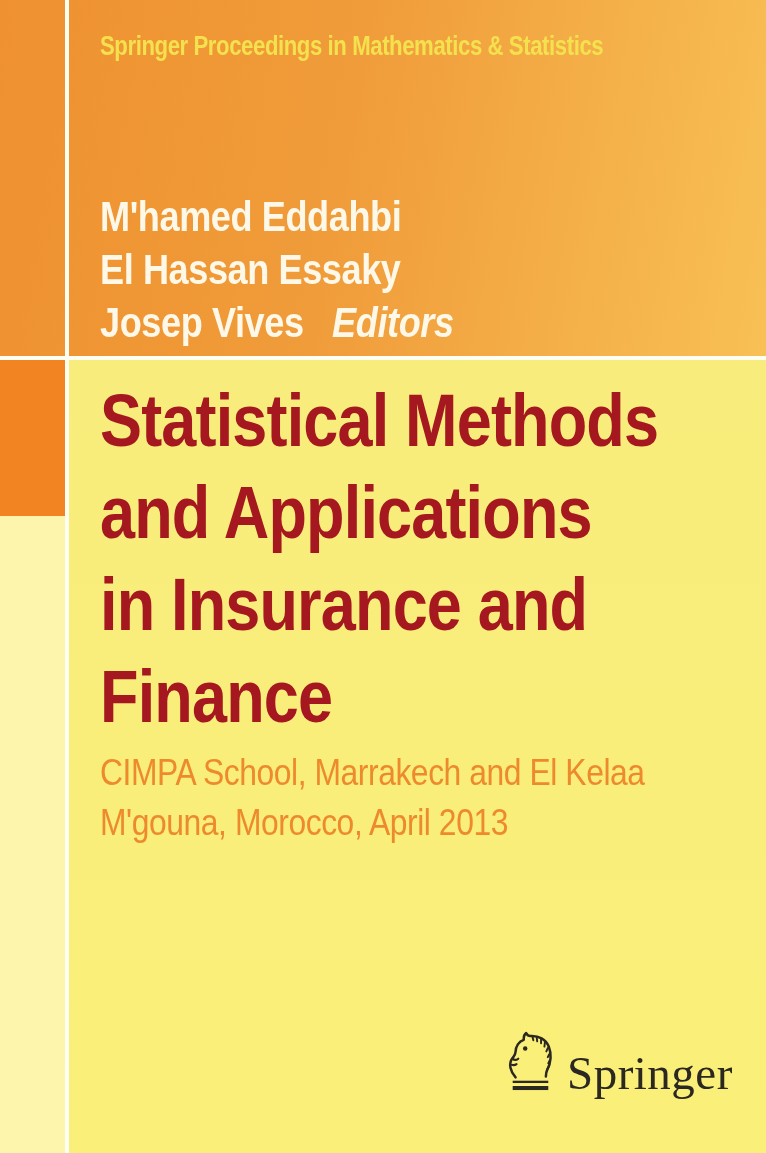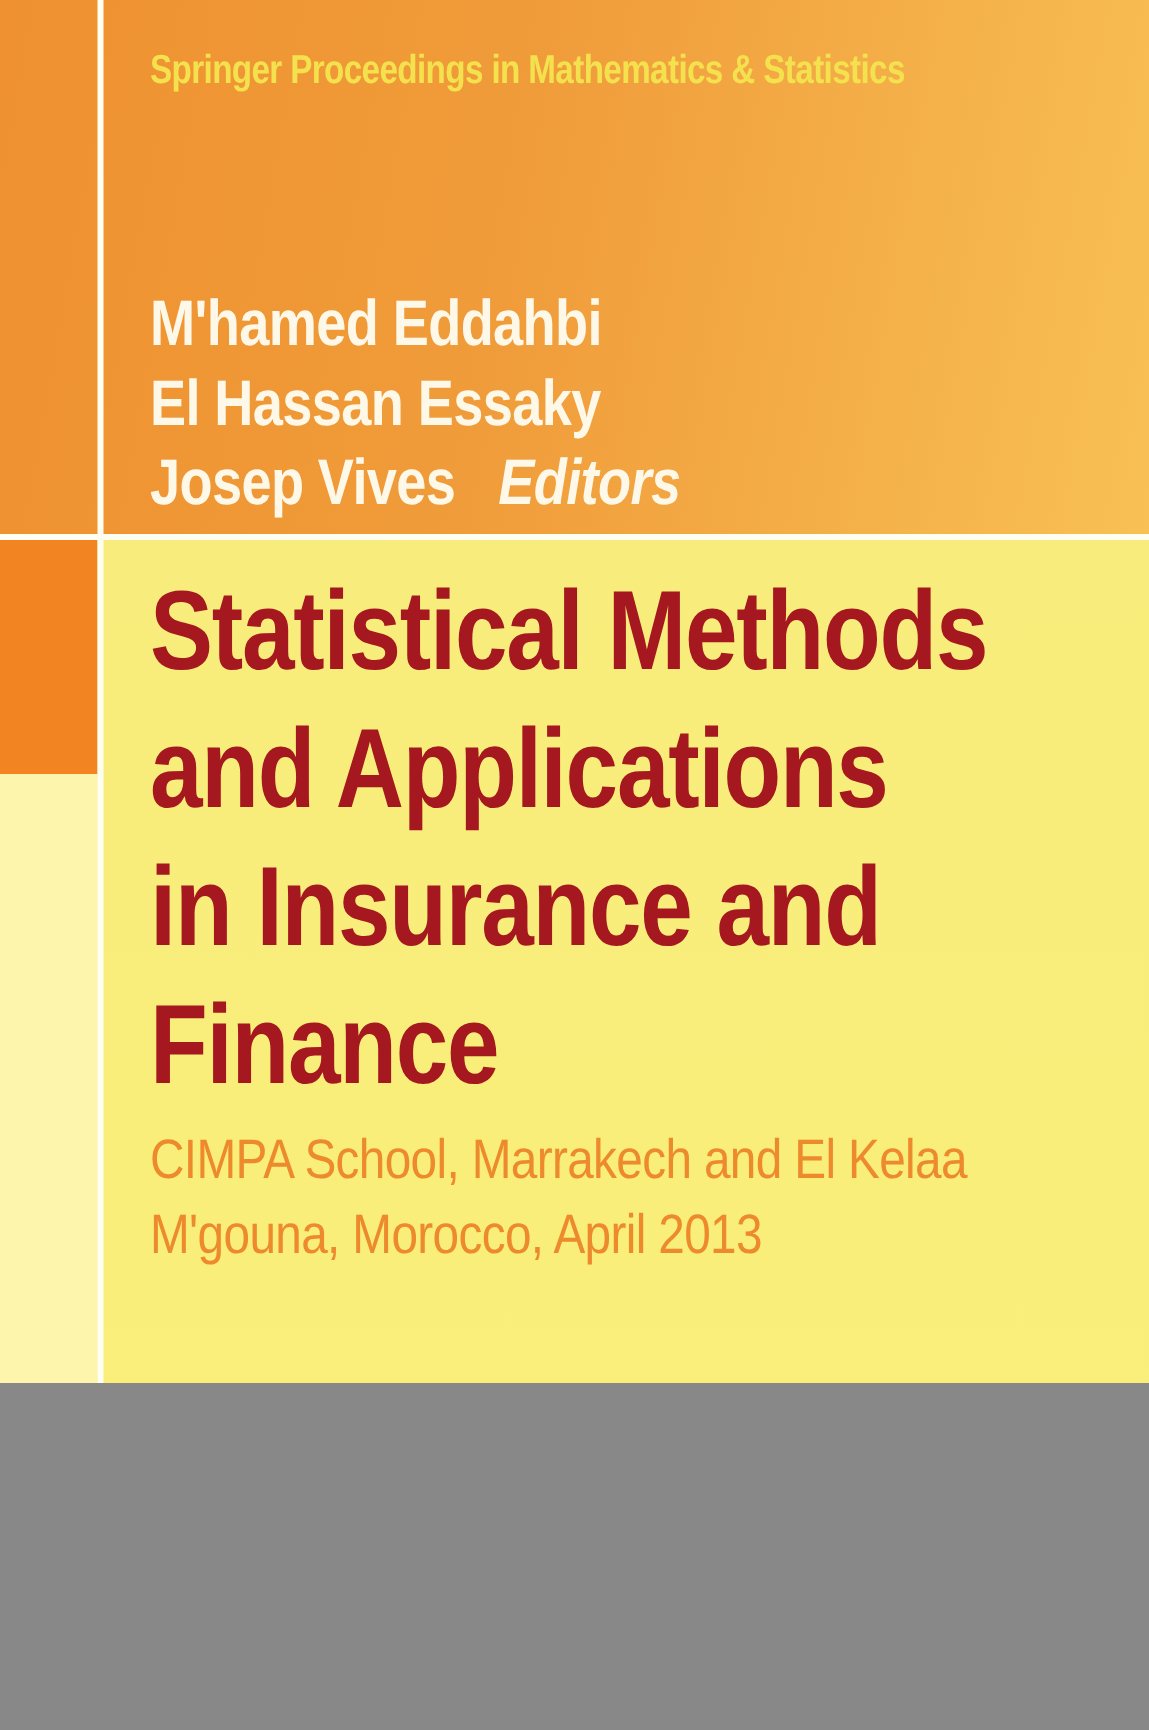--- a/index.html
+++ b/index.html
@@ -1,19 +1,19 @@
 <!DOCTYPE html>
 <html><head>
 <meta charset="utf-8">
 <style>
   html, body { margin: 0; padding: 0; background: #888; }
   .cover {
     position: relative;
     width: 766px;
-    height: 922px;
+    height: 1153px;
     overflow: hidden;
     font-family: "Liberation Sans", sans-serif;
     background: #f9ee7a;
   }
   
   .header-band {
     position: absolute; left: 0; top: 0; width: 766px; height: 356px;
     background: linear-gradient(100deg, #ef9130 0%, #f09c3a 45%, #f8c055 100%);
   }
   .left-square {
@@ -73,21 +73,21 @@
   
   .publisher {
     position: absolute; left: 505px; top: 1030px;
     display: flex; align-items: flex-start;
     color: #2b2721; z-index: 6;
   }
   .horse { display: block; }
   .pubname {
     font-family: "Liberation Serif", serif;
     font-size: 47px; line-height: 47px;
-    margin-left: 12px; margin-top: 4px;
+    margin-left: 12px; margin-top: 20px;
     letter-spacing: 0.5px;
   }
 </style>
 </head>
 <body>
 
 <div class="cover">
 
   <div class="header-band"></div>
   <div class="left-square"></div>

